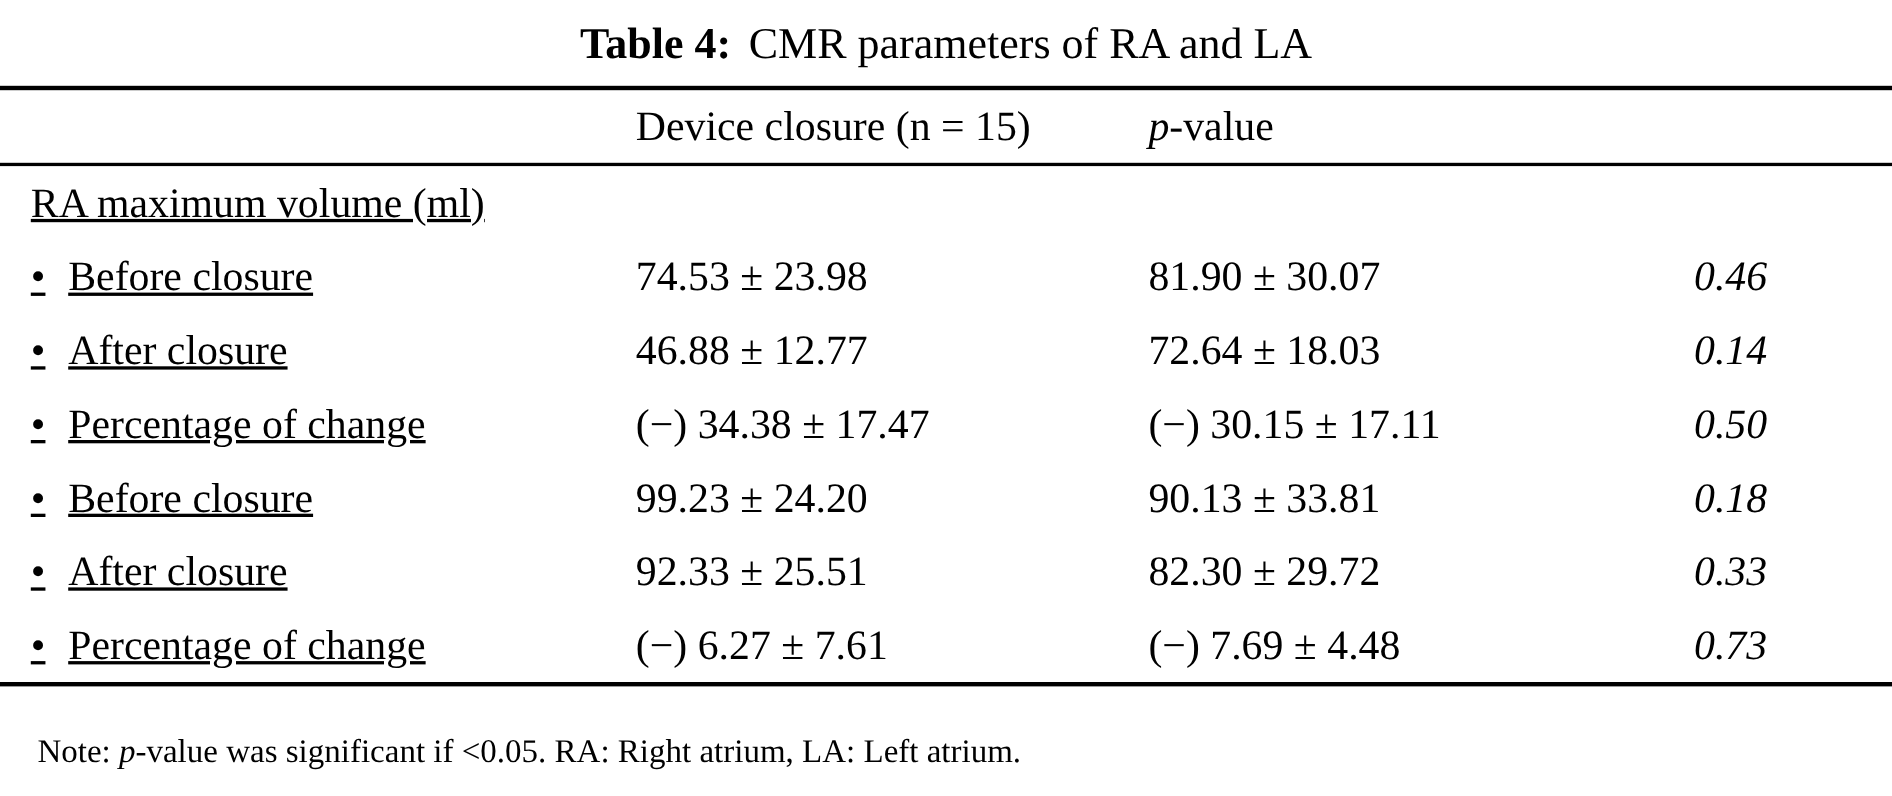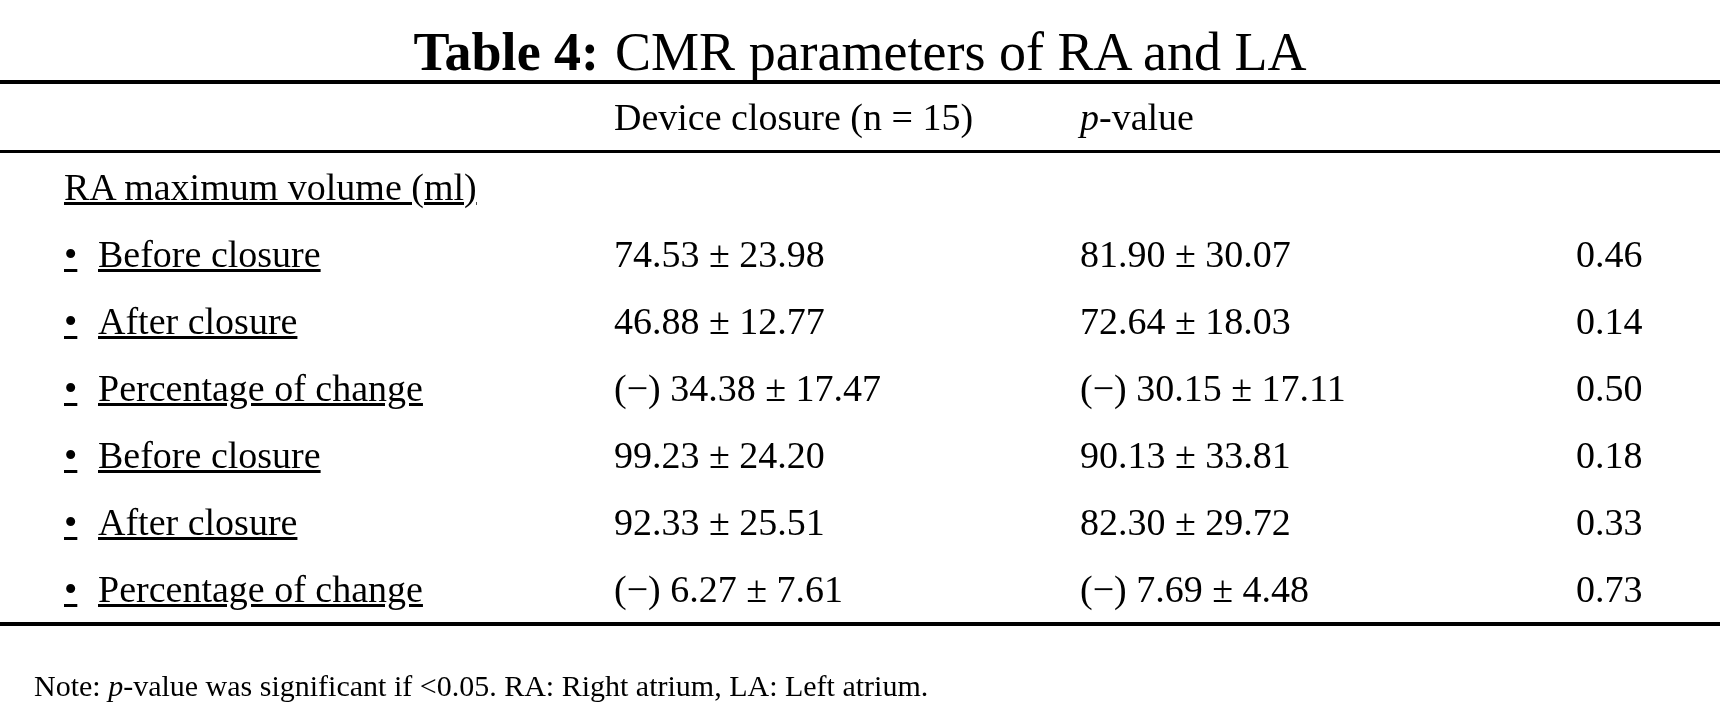--- a/index.html
+++ b/index.html
@@ -10,61 +10,60 @@
     font-family: "Liberation Serif", serif;
   }
   .page {
     position: relative;
     width: 1720px;
     height: 724px;
     background: #ffffff;
     overflow: hidden;
   }
   .title {
-    height: 57px;
+    height: 78px;
     display: flex;
     align-items: center;
     justify-content: center;
-    font-size: 54px;
+    font-size: 40px;
     white-space: pre;
-    margin-top: 23px;
   }
   .title .title-label {
     font-weight: bold;
     margin-right: 16px;
   }
   .rule {
     width: 1720px;
     background: #000000;
   }
   .rule-thick { height: 4px; }
   .rule-thin  { height: 3px; }
   .grid-row {
     display: grid;
     grid-template-columns: 578px 466px 496px 1fr;
     align-items: center;
     font-size: 38px;
     line-height: 1;
-    margin-left: 36px;
   }
   .thead { height: 66px; }
   .row   { height: 67px; }
   .cell { white-space: pre; }
   .cell-label {
     padding-left: 28px;
     display: flex;
     align-items: center;
     text-decoration: underline;
   }
   .bullet {
     display: inline-block;
     width: 34px;
     font-size: 38px;
   }
   .cell-p {
+    font-style: italic;
   }
   .p-italic { font-style: italic; }
   .note {
     margin-top: 9px;
     padding-left: 4px;
     font-size: 30px;
     white-space: pre;
   }
 </style>
 </head>

